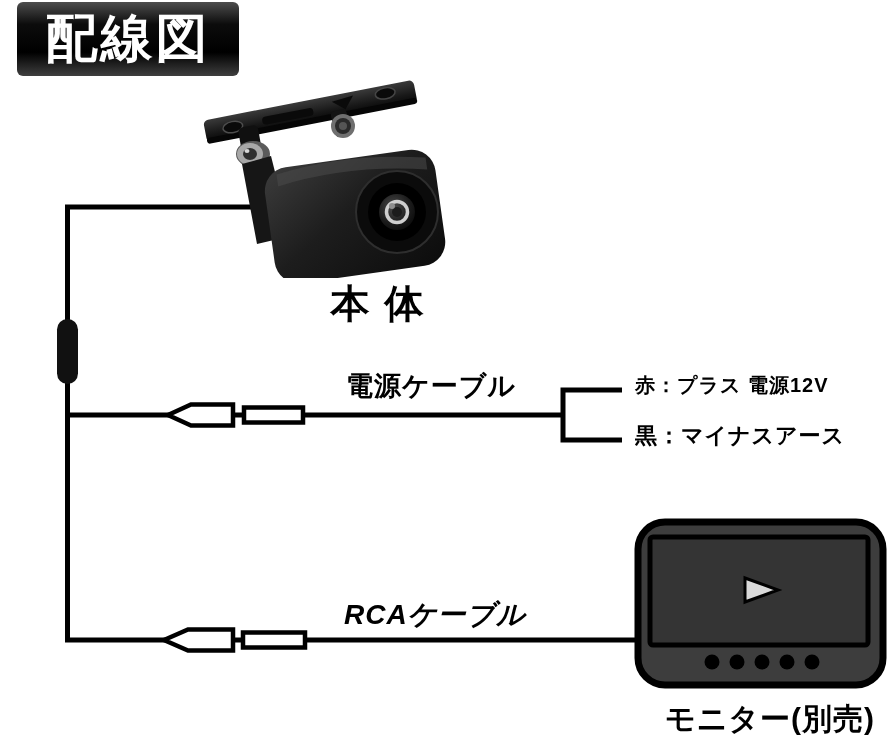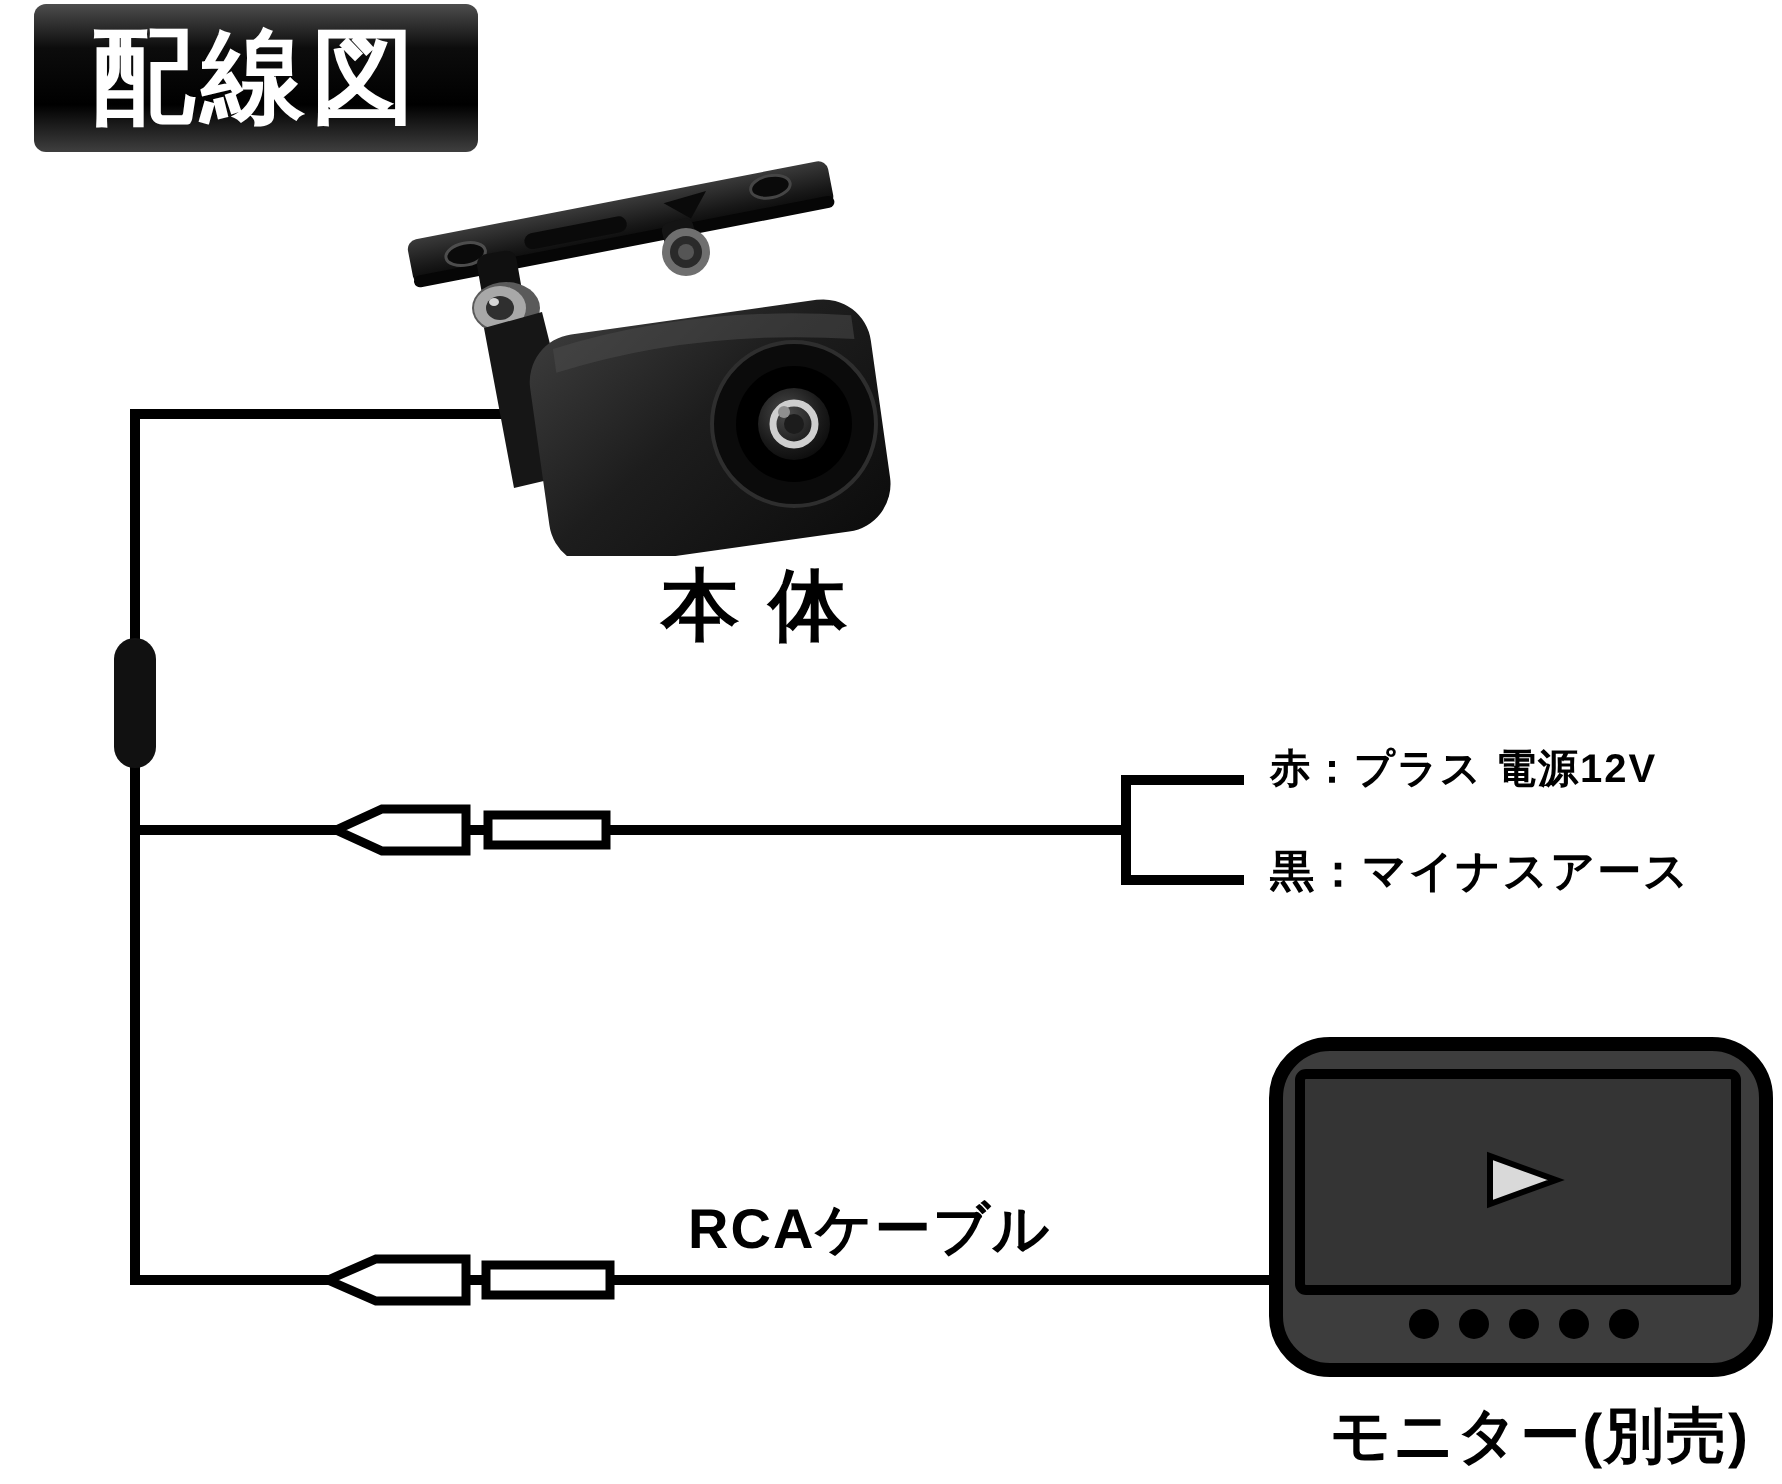--- a/index.html
+++ b/index.html
@@ -15,21 +15,21 @@
   .title-badge {
     position:absolute; left:2px; top:2px; width:222px; height:74px;
     background:linear-gradient(180deg,#4d4d4d 0%,#0c0c0c 30%,#000000 68%,#3f3f3f 100%);
     border-radius:6px; display:flex; align-items:center; justify-content:center;margin-left:15px;
   }
   .title-badge span { color:#ffffff; font-size:52px; font-weight:bold; letter-spacing:3px; }
   .camera-label   { left:318px; top:282px; width:120px; font-size:39px; text-align:center; letter-spacing:2px; }
   .power-label    { left:346px; top:371px; font-size:27px; }
   .red-label      { left:635px; top:374px; font-size:20px; }
   .black-label    { left:635px; top:423px; font-size:22px; }
-  .rca-label      { left:344px; top:599px; font-size:28px; }
+  .rca-label      { left:344px; top:599px; font-size:28px;font-style:italic; }
   .monitor-label  { left:630px; top:702px; width:280px; font-size:30px; text-align:center; }
   svg { display:block; }
 </style>
 </head>
 <body>
 
 <div class="canvas">
 
   <svg class="abs" style="left:0;top:0" width="891" height="742" viewBox="0 0 891 742">
 
@@ -119,18 +119,19 @@
       <circle cx="182" cy="167" r="7.5" fill="#000"></circle>
       <circle cx="207" cy="167" r="7.5" fill="#000"></circle>
     </g>
   </svg>
 
   <div class="title-badge">
     <span>配線図</span>
   </div>
 
   <div class="label camera-label">本 体</div>
+  <div class="label power-label">電源ケーブル</div>
   <div class="label red-label">赤：プラス 電源12V</div>
   <div class="label black-label">黒：マイナスアース</div>
   <div class="label rca-label">RCAケーブル</div>
   <div class="label monitor-label">モニター(別売)</div>
 
 </div>
 
 </body></html>

